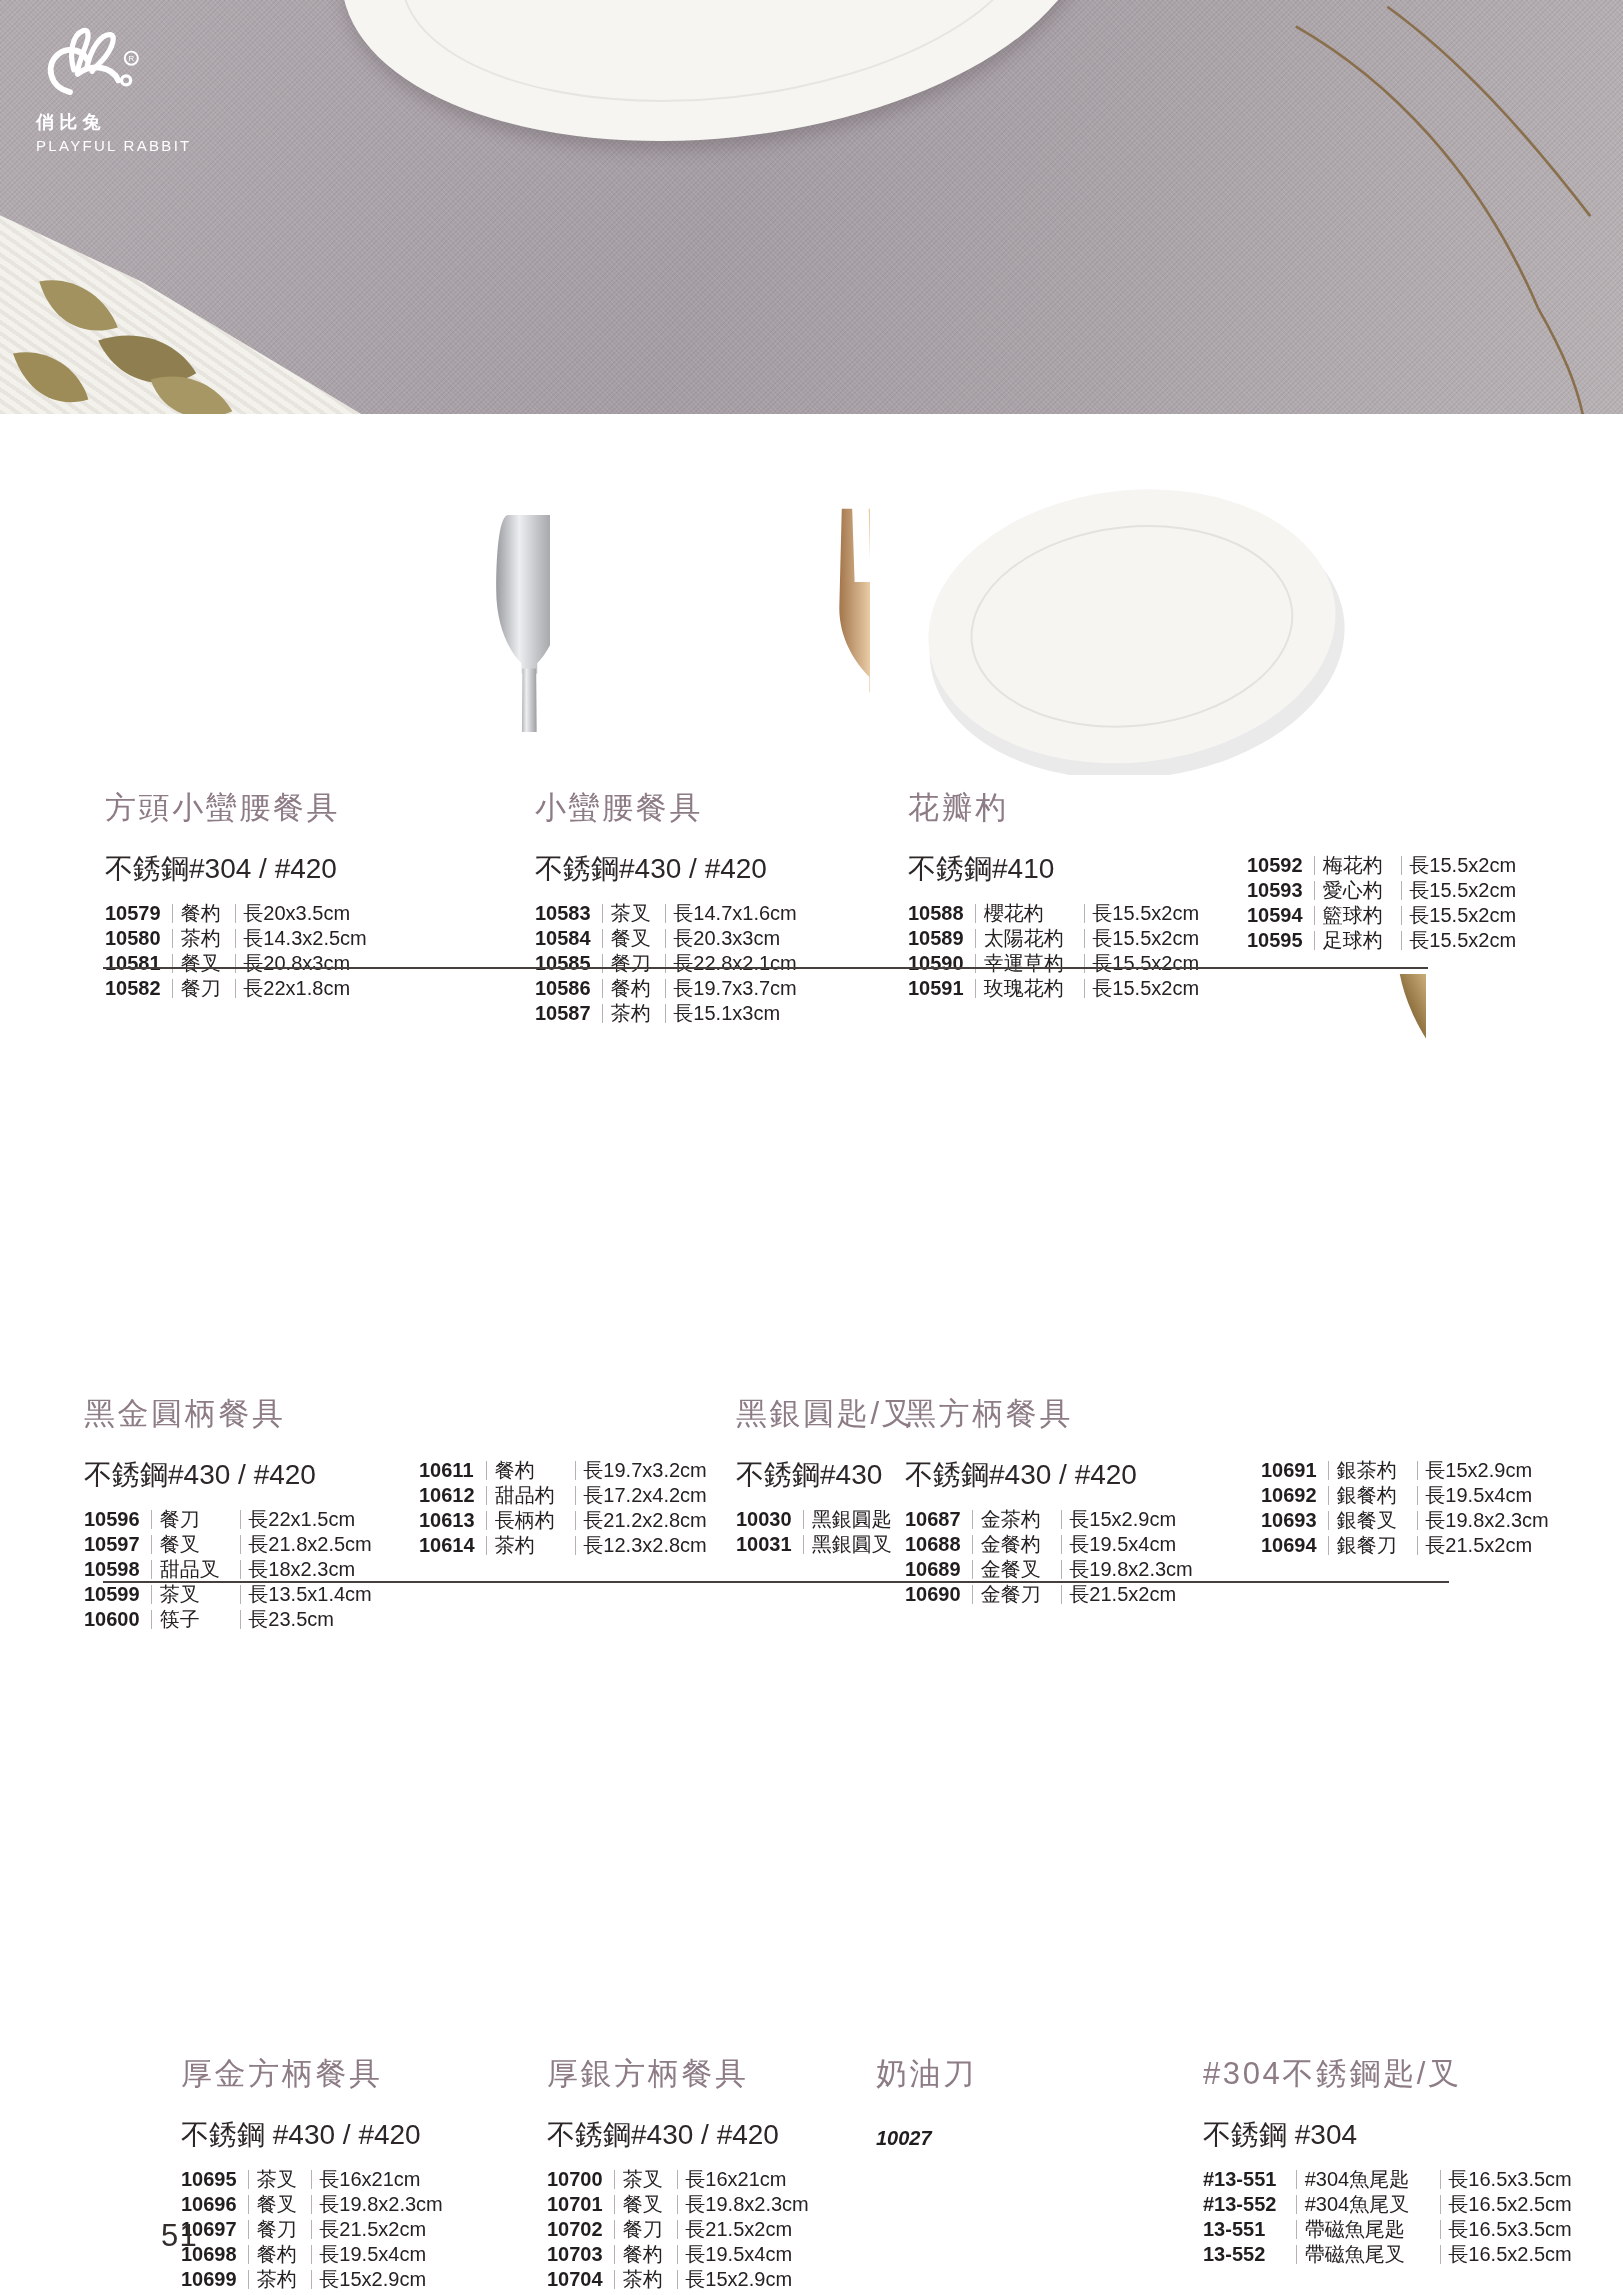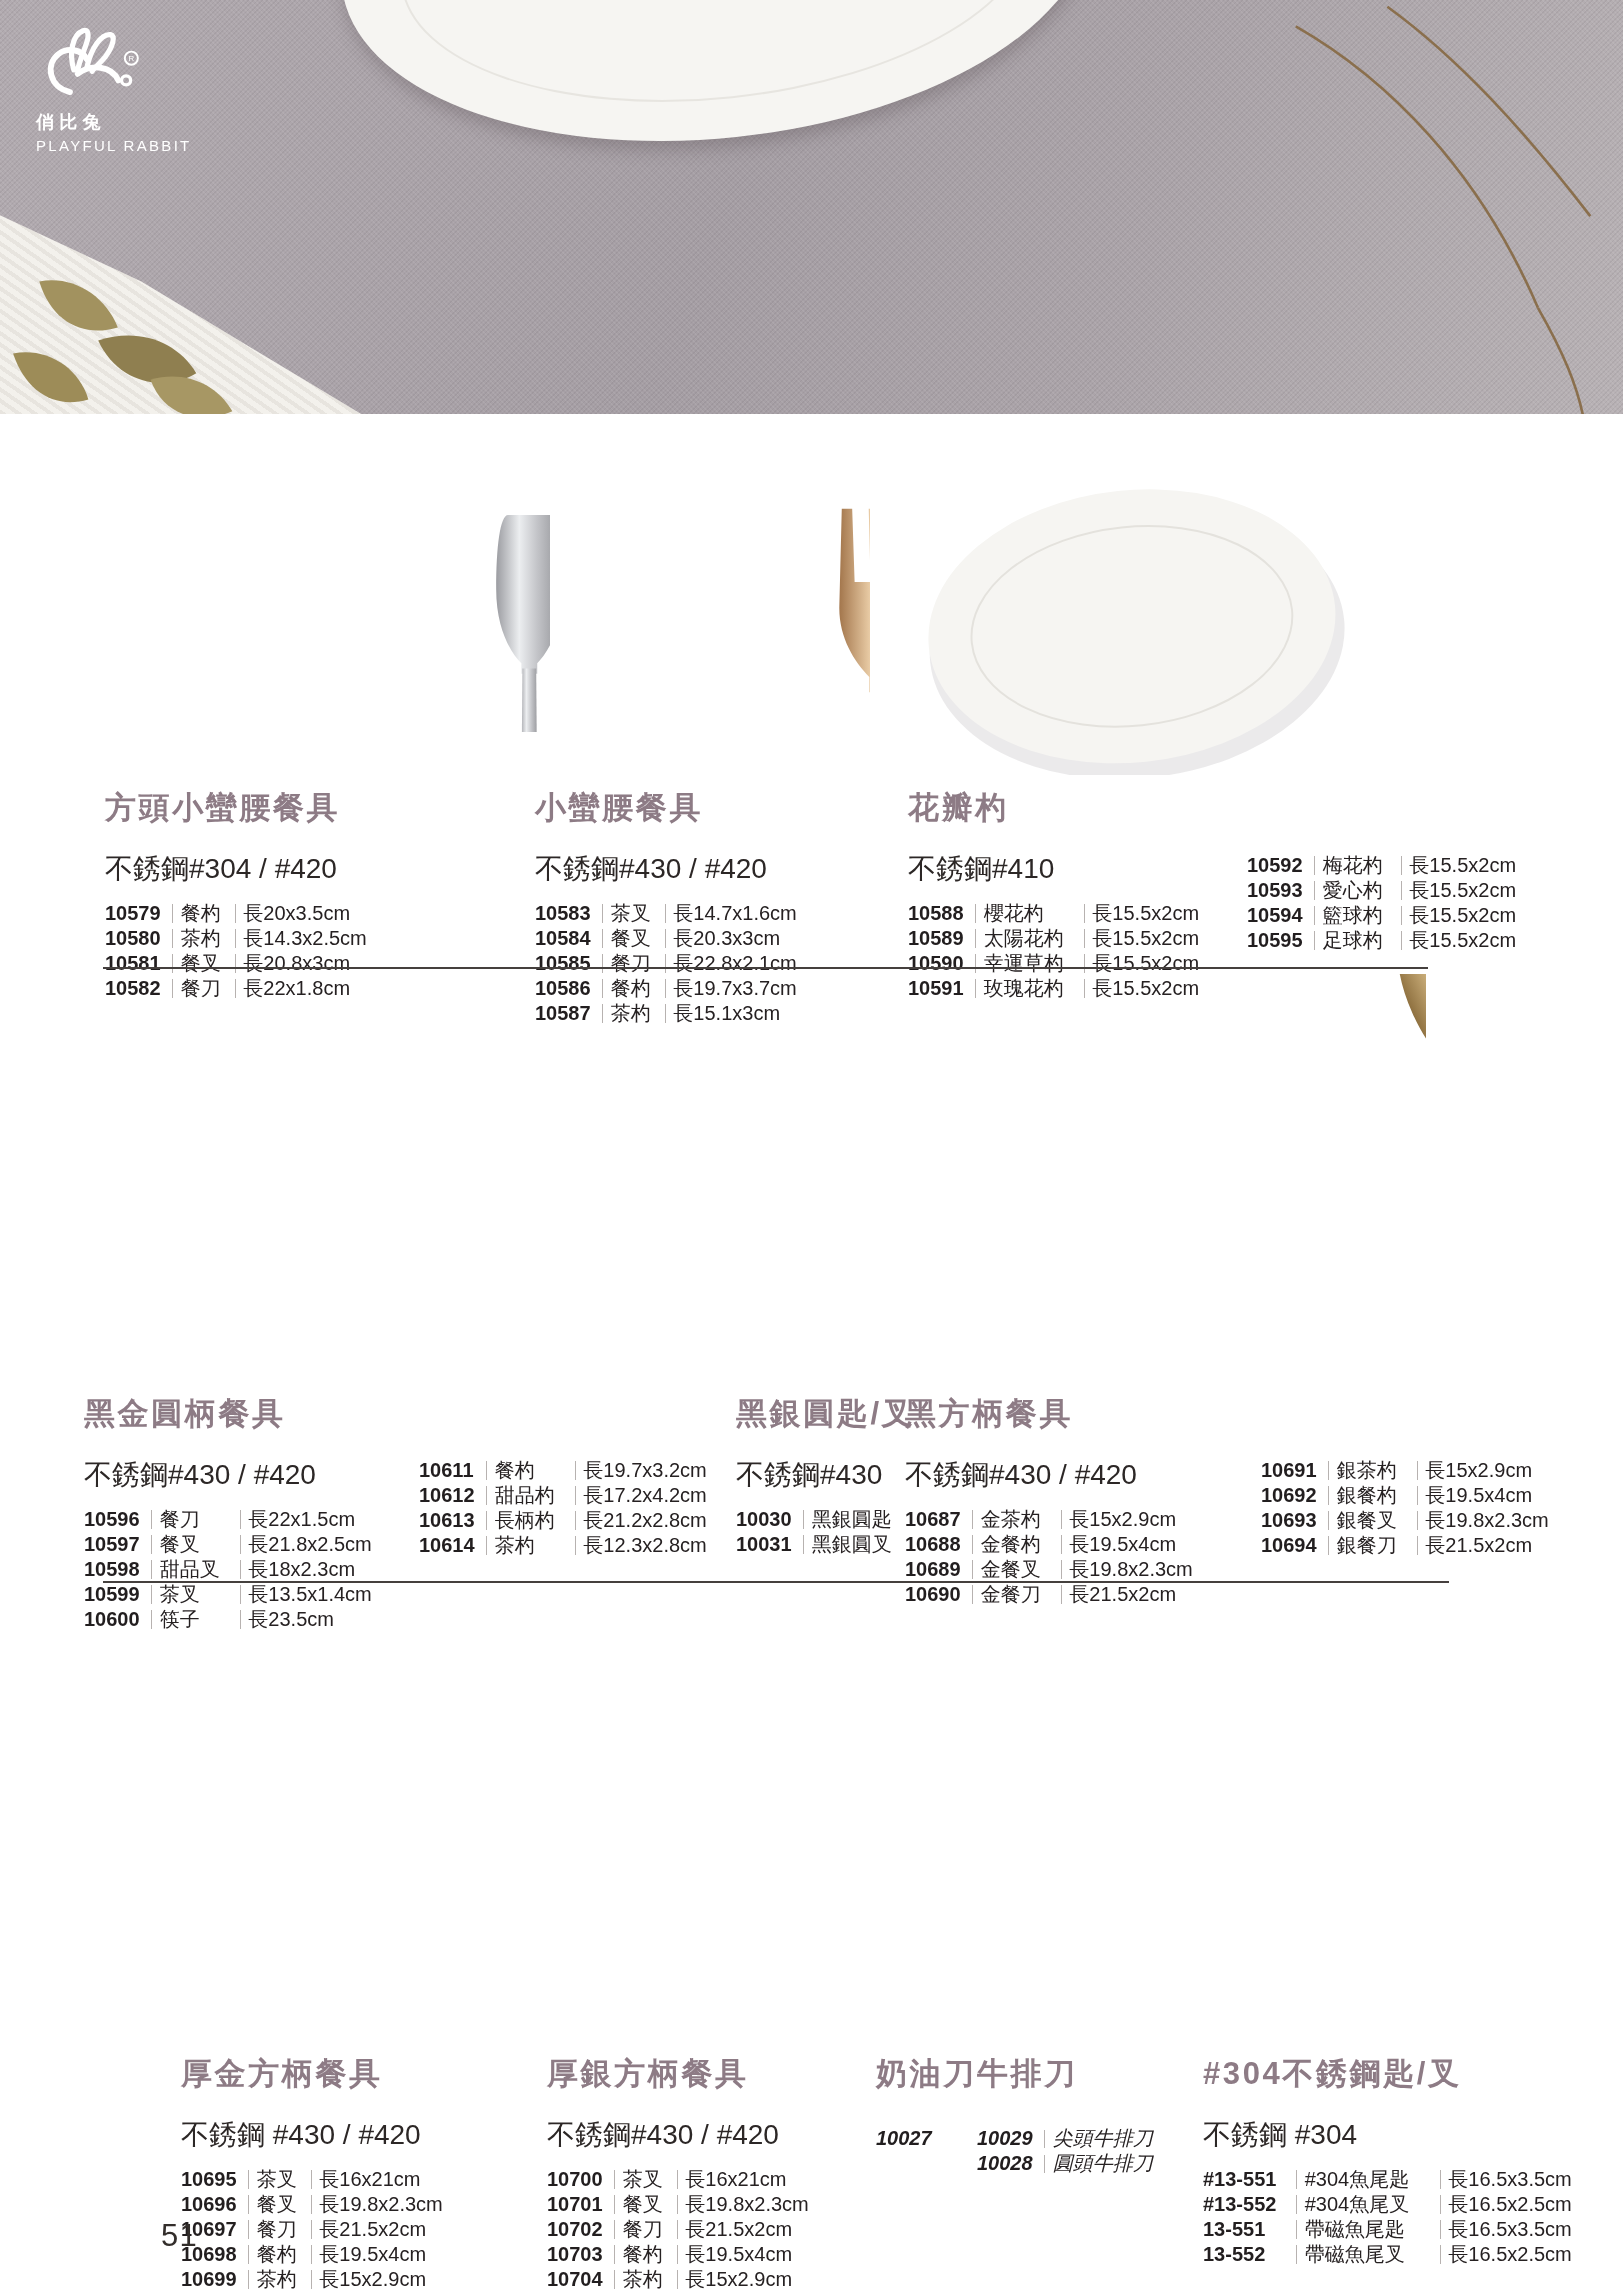--- a/index.html
+++ b/index.html
@@ -23,21 +23,21 @@
         clip-path:polygon(0 52%,18% 68%,46% 100%,0 100%);}
   .hero-svg{position:absolute;left:0;top:0;}
   .logo{position:absolute;left:36px;top:23.6px;width:170px;color:#fff;}
   .logo .zh{font-size:18px;font-weight:700;letter-spacing:5.2px;margin-top:2.6px;}
   .logo .en{font-size:15px;letter-spacing:2.3px;margin-top:2.6px;}
   .tagline{position:absolute;left:308px;top:287px;font-size:39px;letter-spacing:17px;
         color:#3a332e;font-weight:500;white-space:nowrap;}
 
   
   .pblock{position:absolute;}
-  .ptitle{font-size:31px;font-weight:700;letter-spacing:2.6px;color:#8d7b85;line-height:1.08;white-space:nowrap;}
+  .ptitle{font-size:31px;font-weight:400;letter-spacing:2.6px;color:#8d7b85;line-height:1.08;white-space:nowrap;}
   .pmat{font-size:28px;color:#2c2726;margin-top:9.2px;white-space:nowrap;}
   .items{margin-top:13px;--codew:60px;--namew:63px;}
   .items.nomat{margin-top:36px;font-style:italic;}
   .row{display:flex;align-items:center;height:25px;white-space:nowrap;}
   .row .code{width:var(--codew);font-weight:700;font-size:20px;color:#221e1f;}
   .row .sep{width:1.3px;height:18.3px;background:#b7b2b0;margin:0 7.2px;flex:none;}
   .row .iname{width:var(--namew);font-size:20px;color:#262122;}
   .row .size{font-size:20px;color:#262122;}
   .collist{position:absolute;}
 
@@ -838,35 +838,20 @@
 
   <section class="pblock" style="left:876px;top:2031px">
     <h2 class="ptitle">奶油刀</h2>
     <div class="items nomat">
         <div class="row">
           <span class="code">10027</span>
         </div>
       </div>
   </section>
 
-  <section class="pblock" style="left:977px;top:2031px">
-    <h2 class="ptitle">牛排刀</h2>
-    <div class="items nomat" style="--namew:119px">
-        <div class="row">
-          <span class="code">10029</span>
-          <span class="sep"></span>
-          <span class="iname">尖頭牛排刀</span>
-        </div>
-        <div class="row">
-          <span class="code">10028</span>
-          <span class="sep"></span>
-          <span class="iname">圓頭牛排刀</span>
-        </div>
-      </div>
-  </section>
 
   <section class="pblock" style="left:1203px;top:2031px">
     <h2 class="ptitle">#304不銹鋼匙/叉</h2>
     <div class="pmat">不銹鋼 #304</div>
     <div class="items" style="--codew:86px;--namew:128px">
         <div class="row">
           <span class="code">#13-551</span>
           <span class="sep"></span>
           <span class="iname">#304魚尾匙</span>
           <span class="sep"></span>

